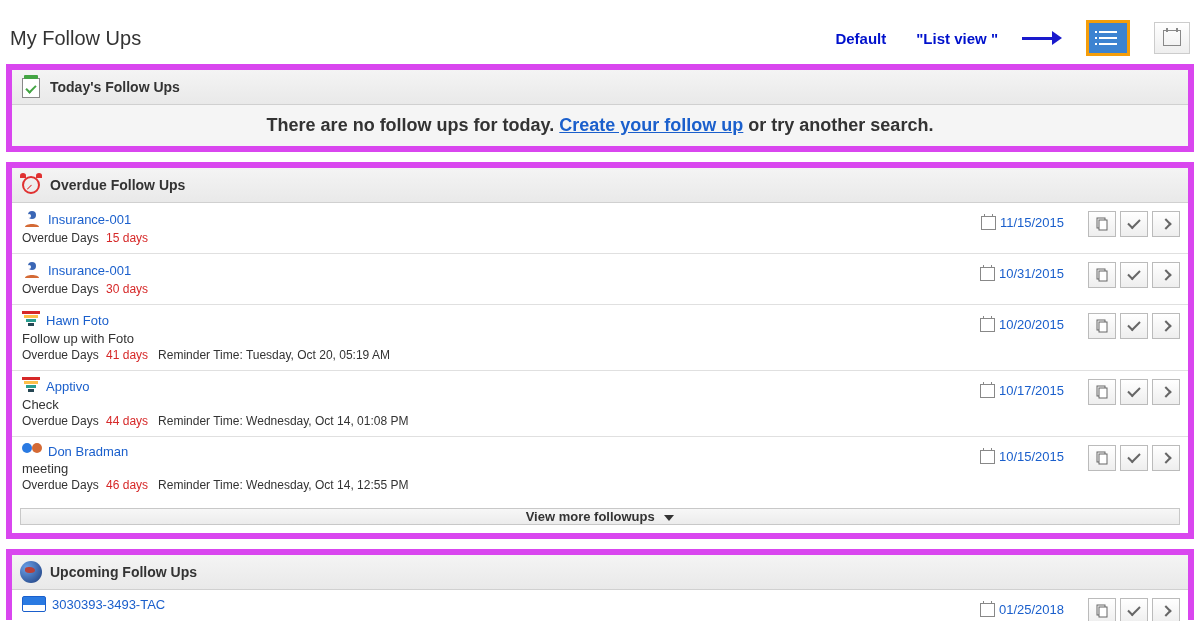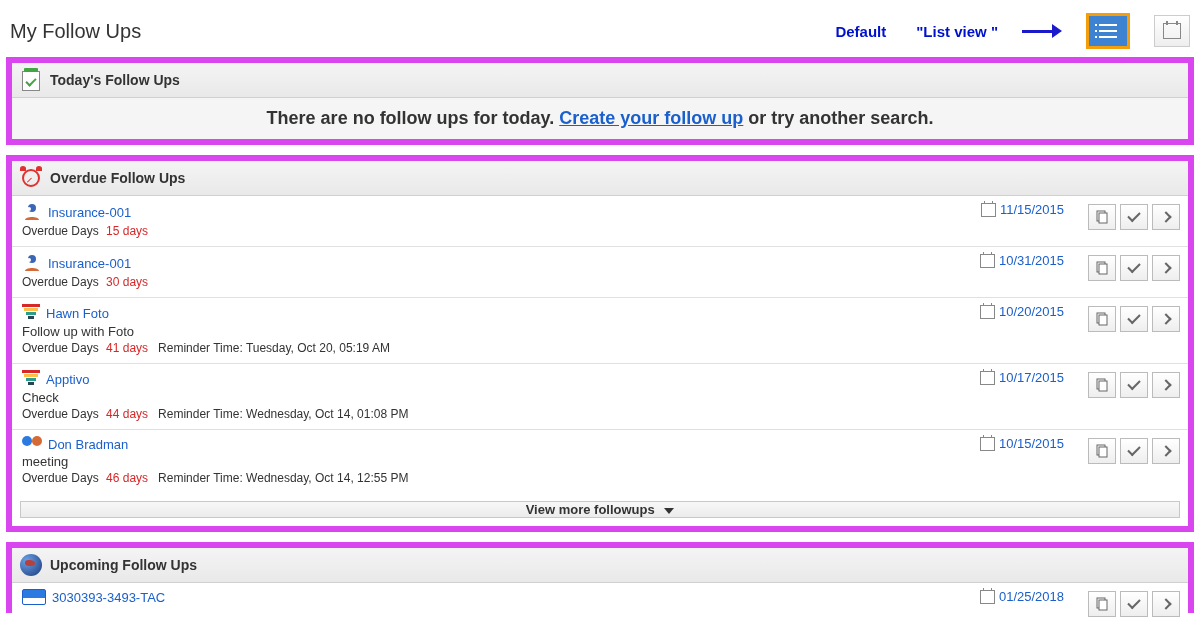--- a/index.html
+++ b/index.html
@@ -1,16 +1,16 @@
 <!DOCTYPE html>
 <html><head>
 <meta charset="utf-8">
 <style>
   html,body{margin:0;padding:0;font-family:Arial,Helvetica,sans-serif;font-size:13px;color:#333;background:#fff;}
-  .page{width:1200px;margin:5px auto;}
+  .page{width:1200px;margin:12px auto;}
   .title-bar{display:flex;align-items:center;padding:8px 10px 4px 10px;}
   .page-title{font-size:20px;color:#333;font-weight:normal;}
   .title-right{margin-left:auto;display:flex;align-items:center;gap:24px;}
   .default-label{color:#0011cc;font-weight:bold;font-size:15px;}
   .listview-label{color:#0011cc;font-weight:bold;font-size:15px;margin-left:6px;}
   .arrow-right{width:40px;height:14px;position:relative;display:inline-block;}
   .arrow-right::before{content:"";position:absolute;top:6px;left:0;width:30px;height:3px;background:#1a1acc;}
   .arrow-right::after{content:"";position:absolute;right:0;top:0;width:0;height:0;border-top:7px solid transparent;border-bottom:7px solid transparent;border-left:10px solid #1a1acc;}
   .btn-listview-highlight{width:38px;height:30px;background:#3d83d1;border:3px solid #f59e0b;display:flex;align-items:center;justify-content:center;cursor:pointer;}
   .list-icon{width:18px;height:14px;display:flex;flex-direction:column;justify-content:space-between;}
@@ -50,21 +50,21 @@
   .funnel-icon span:nth-child(1){width:18px;background:#d62828;}
   .funnel-icon span:nth-child(2){width:14px;background:#fcbf49;}
   .funnel-icon span:nth-child(3){width:10px;background:#2a9d8f;}
   .funnel-icon span:nth-child(4){width:6px;background:#264653;}
   .contact-icon{width:20px;height:16px;position:relative;}
   .contact-icon::before,.contact-icon::after{content:"";position:absolute;width:10px;height:10px;border-radius:50%;}
   .contact-icon::before{left:0;top:0;background:#2a7ae2;}
   .contact-icon::after{right:0;top:0;background:#d46a35;}
   .card-icon{width:22px;height:14px;background:linear-gradient(#2a7ae2 60%,#fff 60%);border:1px solid #1a5fcc;border-radius:2px;}
 
-  .item-date{position:absolute;right:124px;top:6px;display:flex;align-items:center;gap:4px;color:#1a5fcc;font-size:13px;}
+  .item-date{position:absolute;right:124px;top:12px;display:flex;align-items:center;gap:4px;color:#1a5fcc;font-size:13px;}
   .date-cal{width:13px;height:12px;border:1px solid #888;position:relative;}
   .date-cal::before{content:"";position:absolute;top:-3px;left:2px;width:1px;height:3px;background:#888;}
   .date-cal::after{content:"";position:absolute;top:-3px;right:2px;width:1px;height:3px;background:#888;}
 
   .item-actions{position:absolute;right:8px;top:8px;display:flex;gap:4px;}
   .action-btn{width:26px;height:24px;border:1px solid #bbb;background:linear-gradient(#fff,#eee);display:flex;align-items:center;justify-content:center;cursor:pointer;}
   .action-btn svg{width:14px;height:14px;}
   .check-mark{width:10px;height:5px;border-left:2px solid #666;border-bottom:2px solid #666;transform:rotate(-45deg);margin-bottom:3px;}
   .chev{width:6px;height:6px;border-top:2px solid #666;border-right:2px solid #666;transform:rotate(45deg);}
 

